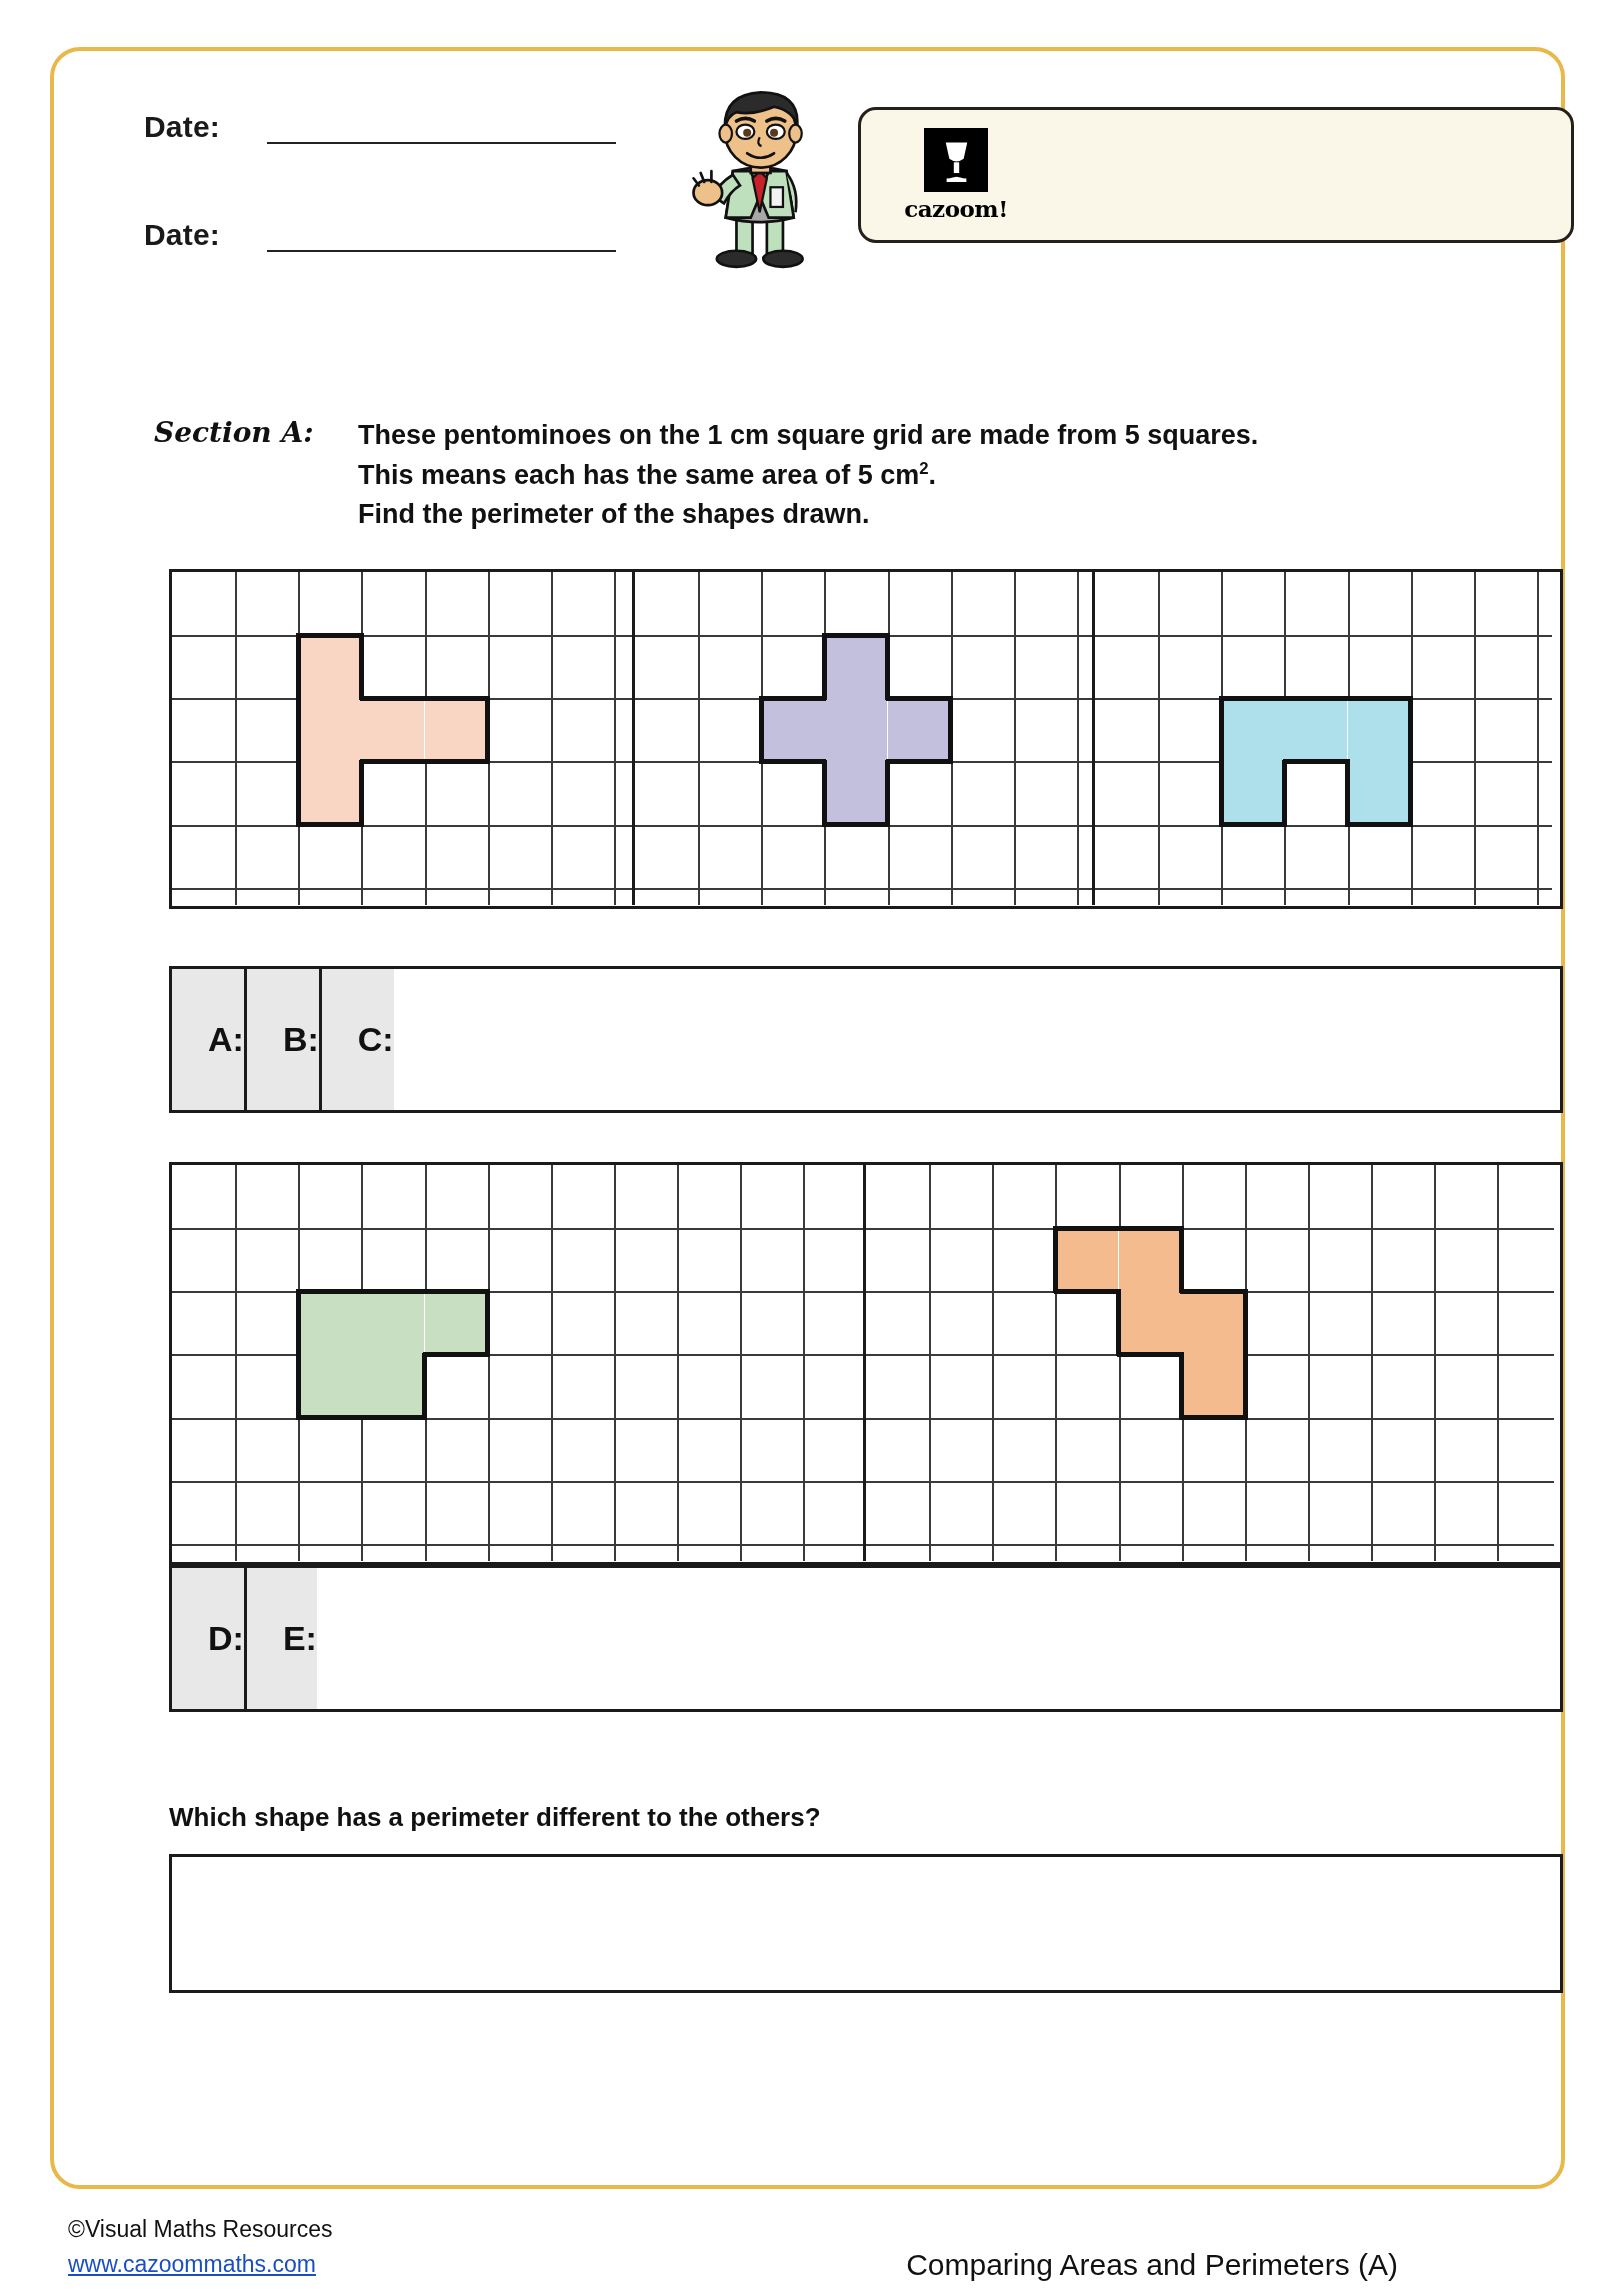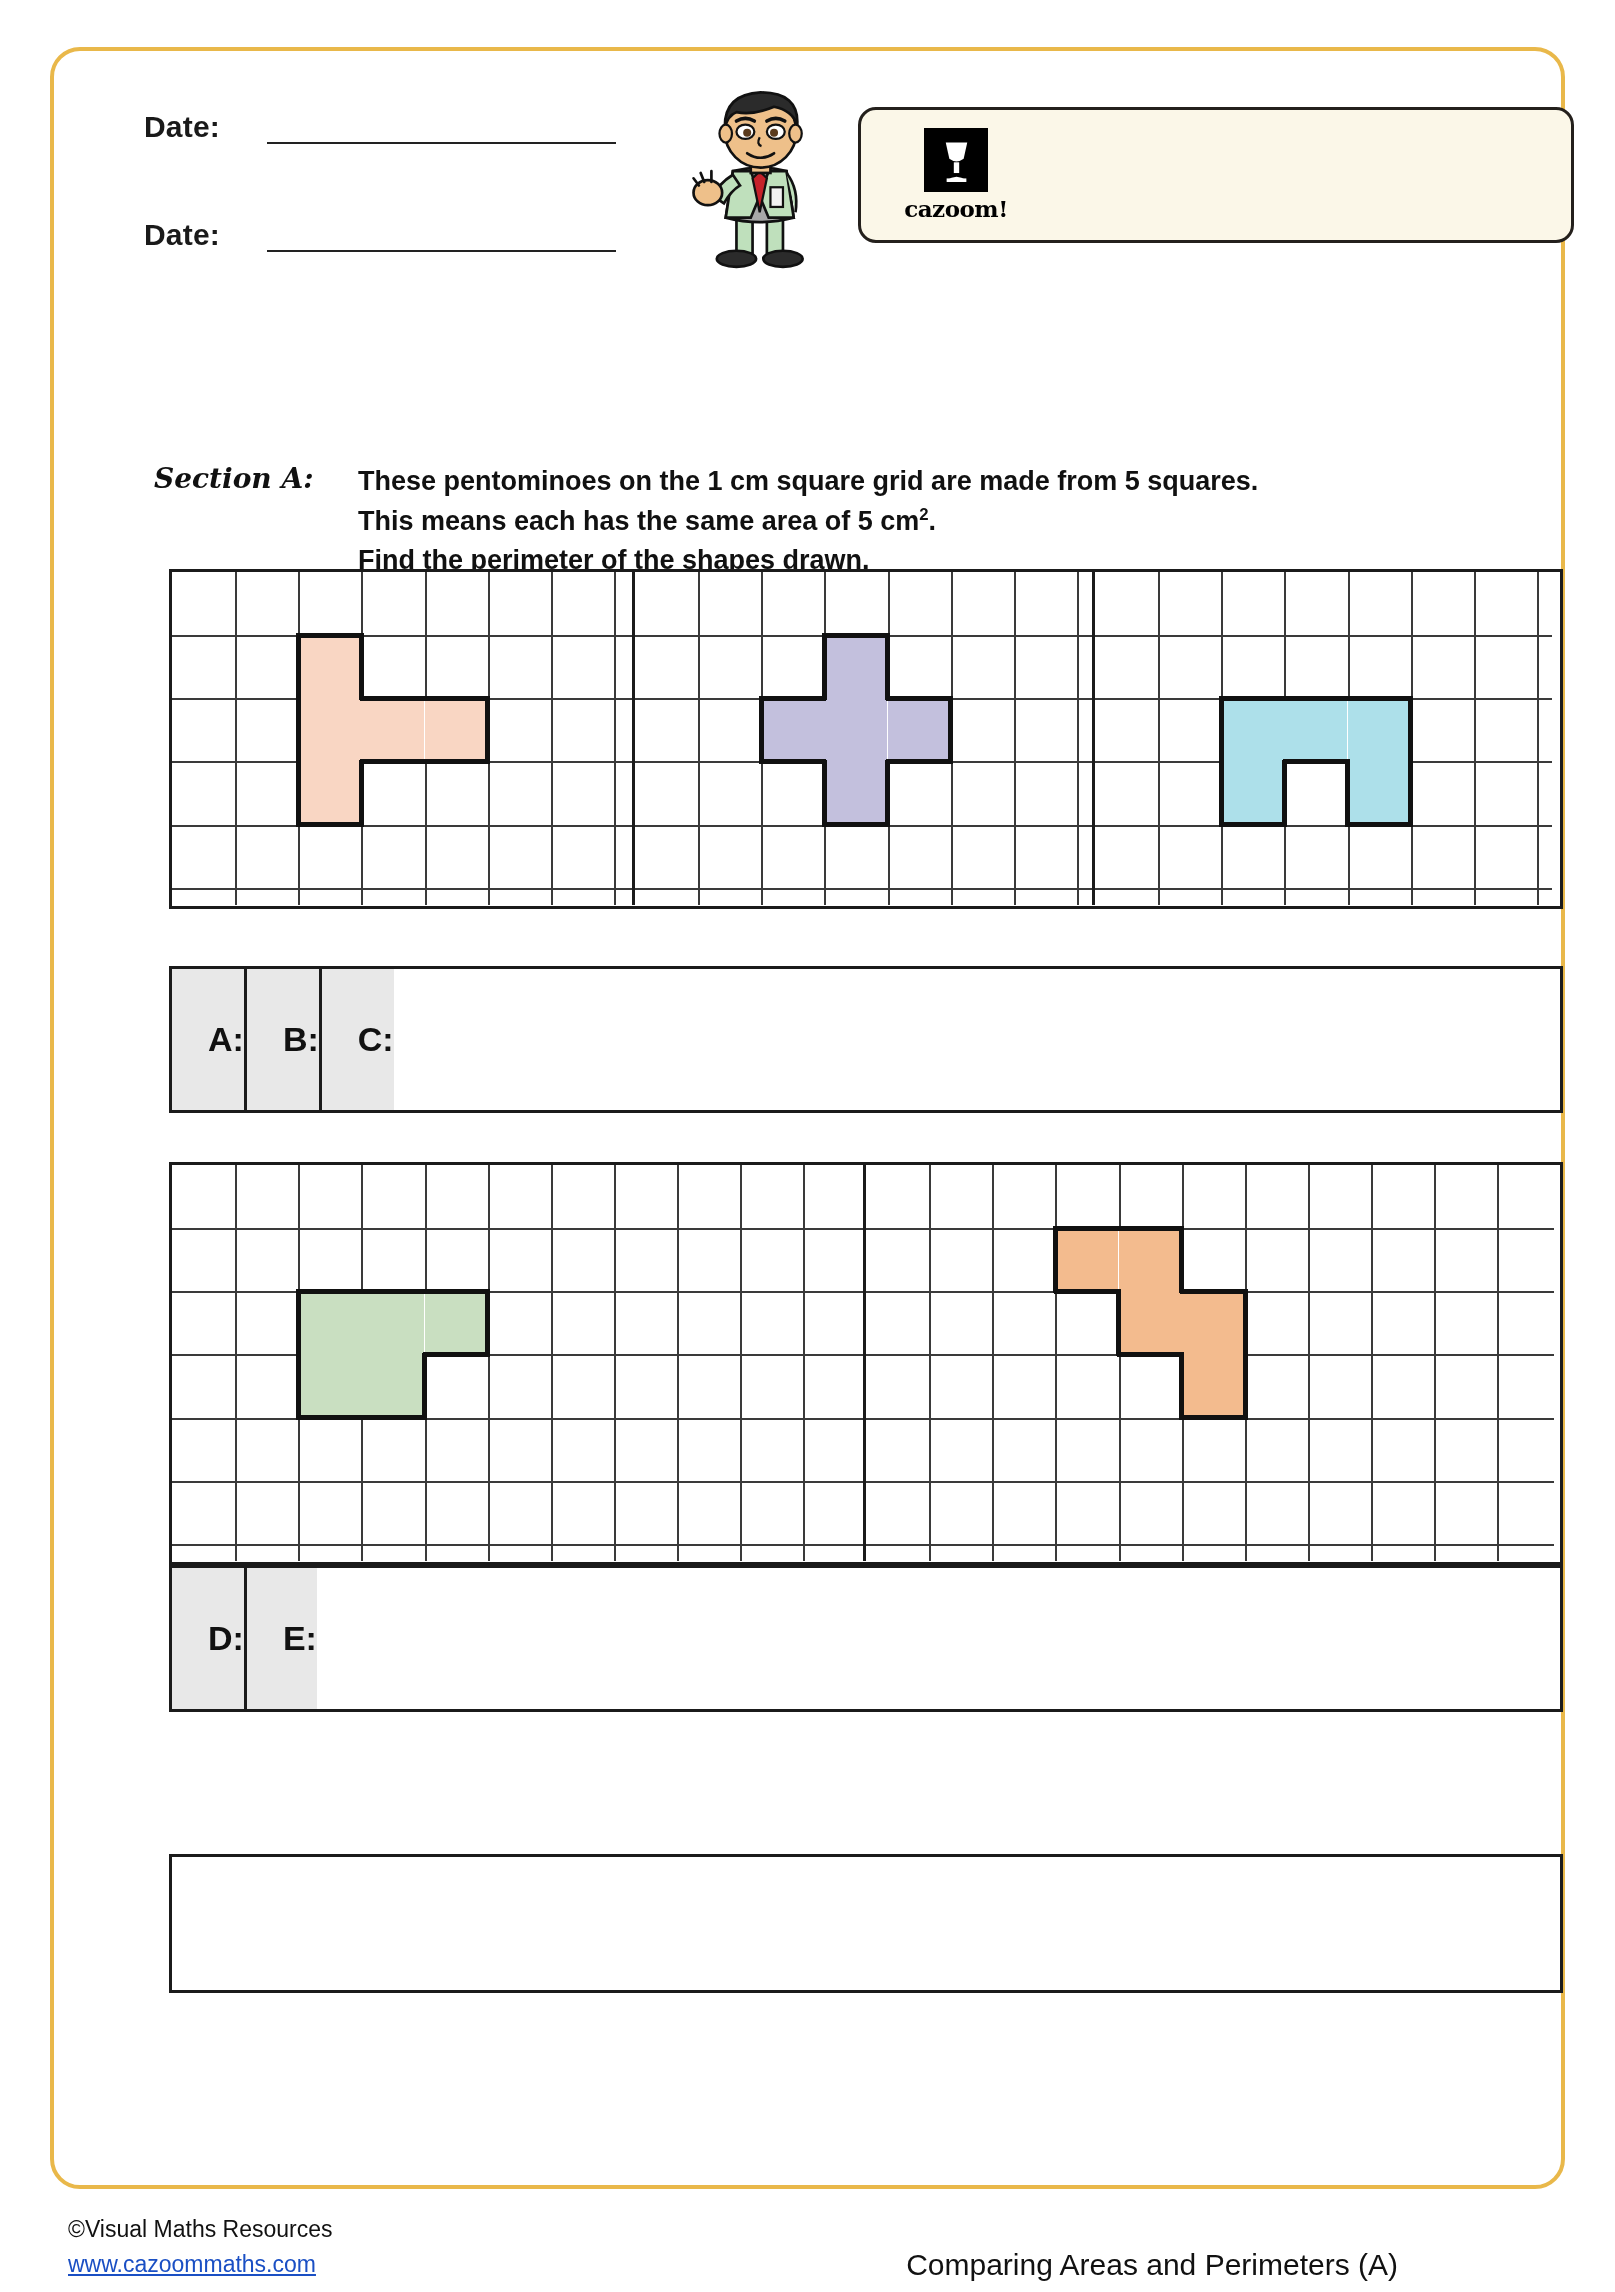--- a/index.html
+++ b/index.html
@@ -59,21 +59,21 @@
     width: 64px; height: 64px; background: #000;
     display: flex; align-items: center; justify-content: center;
   }
   #logo-word {
     font-family: "DejaVu Serif", serif;
     font-weight: bold; font-size: 23px; color: #000; margin-top: 2.7px;
     letter-spacing: -0.5px;
   }
 
   
-  #section-block { position: absolute; left: 100px; top: 365px; width: 1343px; margin-top: 46px; }
+  #section-block { position: absolute; left: 100px; top: 365px; width: 1343px; }
   #section-label {
     position: absolute; left: 0; top: 0;
     font-family: "DejaVu Serif", serif;
     font-style: italic; font-weight: bold; font-size: 28px; color: #111;
   }
   #section-lines { margin-left: 204px; }
   .prompt-line {
     font-size: 27px; font-weight: bold; color: #111;
     line-height: 1.47; white-space: nowrap;
   }
@@ -421,20 +421,21 @@
     </div>
   </div>
 
   <div class="grid-block" id="grid-block-2-labels">
     <div class="label-row">
       <div class="label-cell">D:</div>
       <div class="label-cell">E:</div>
     </div>
   </div>
 
+  <div id="question-text">Which shape has a perimeter different to the others?</div>
   <div id="answer-box"></div>
 
 </div>
 
 <div id="footer">
   <div id="footer-left">
     <div id="footer-copy">©Visual Maths Resources</div>
     <a id="footer-link" href="#">www.cazoommaths.com</a>
   </div>
   <div id="footer-right">Comparing Areas and Perimeters (A)</div>

